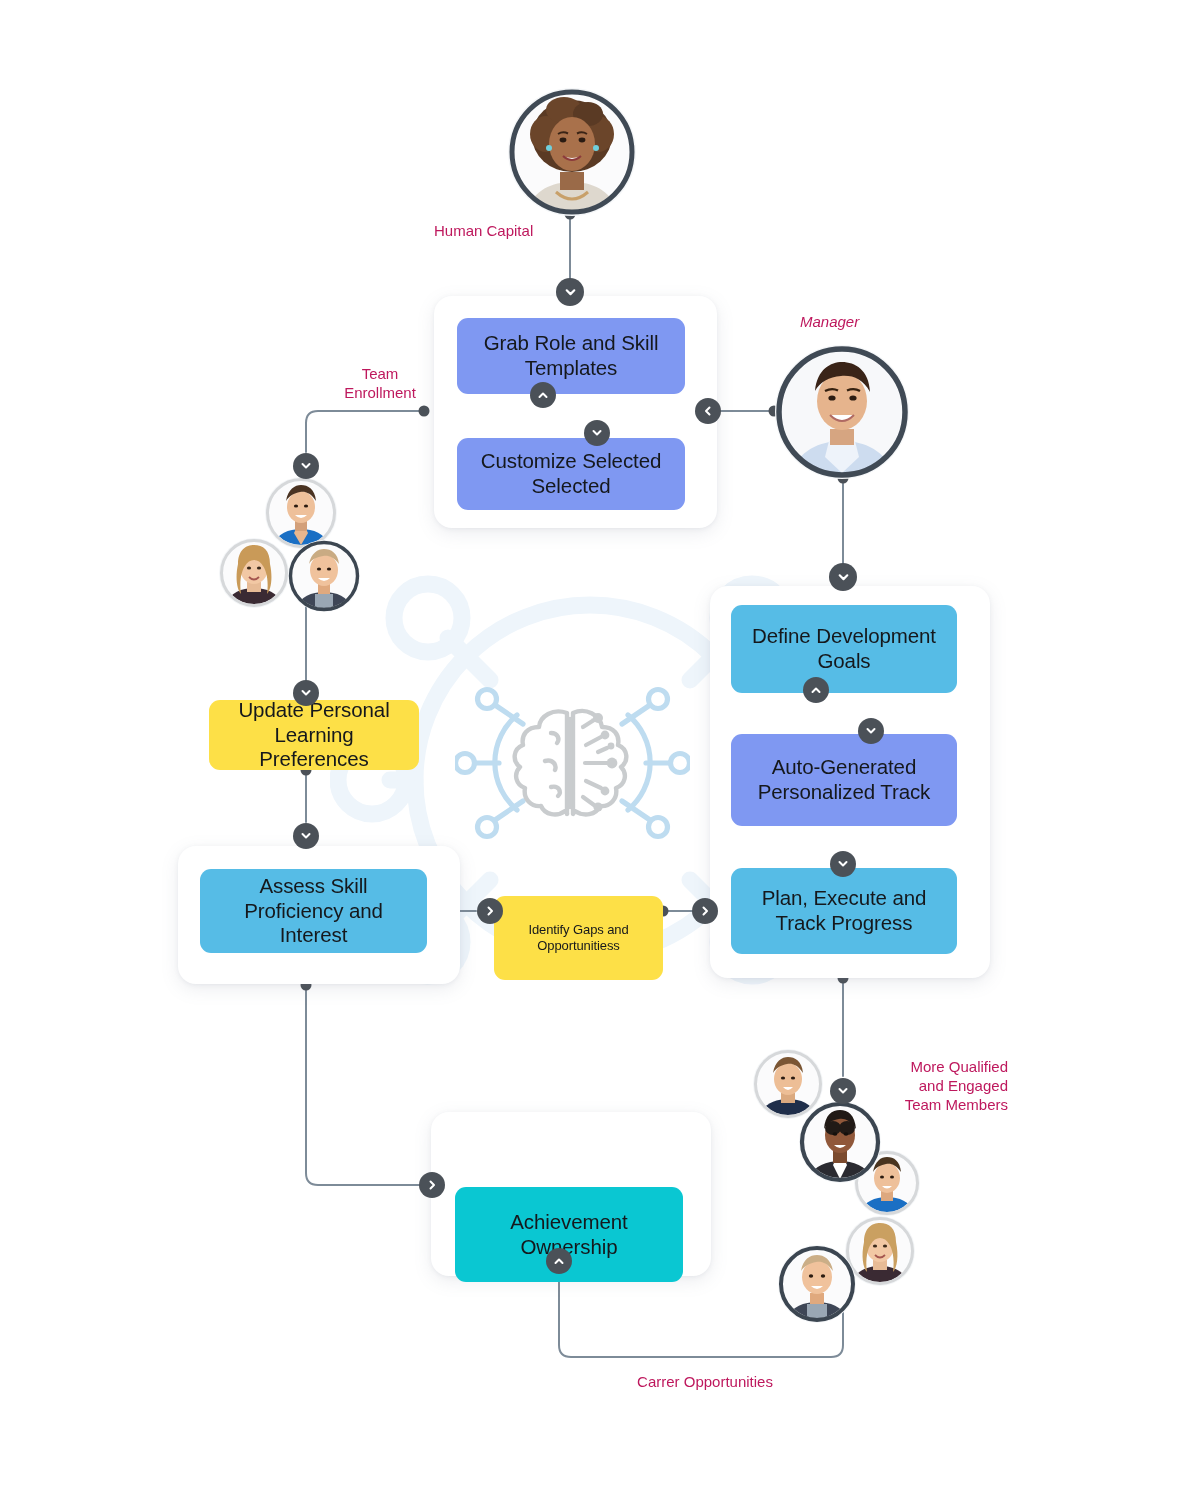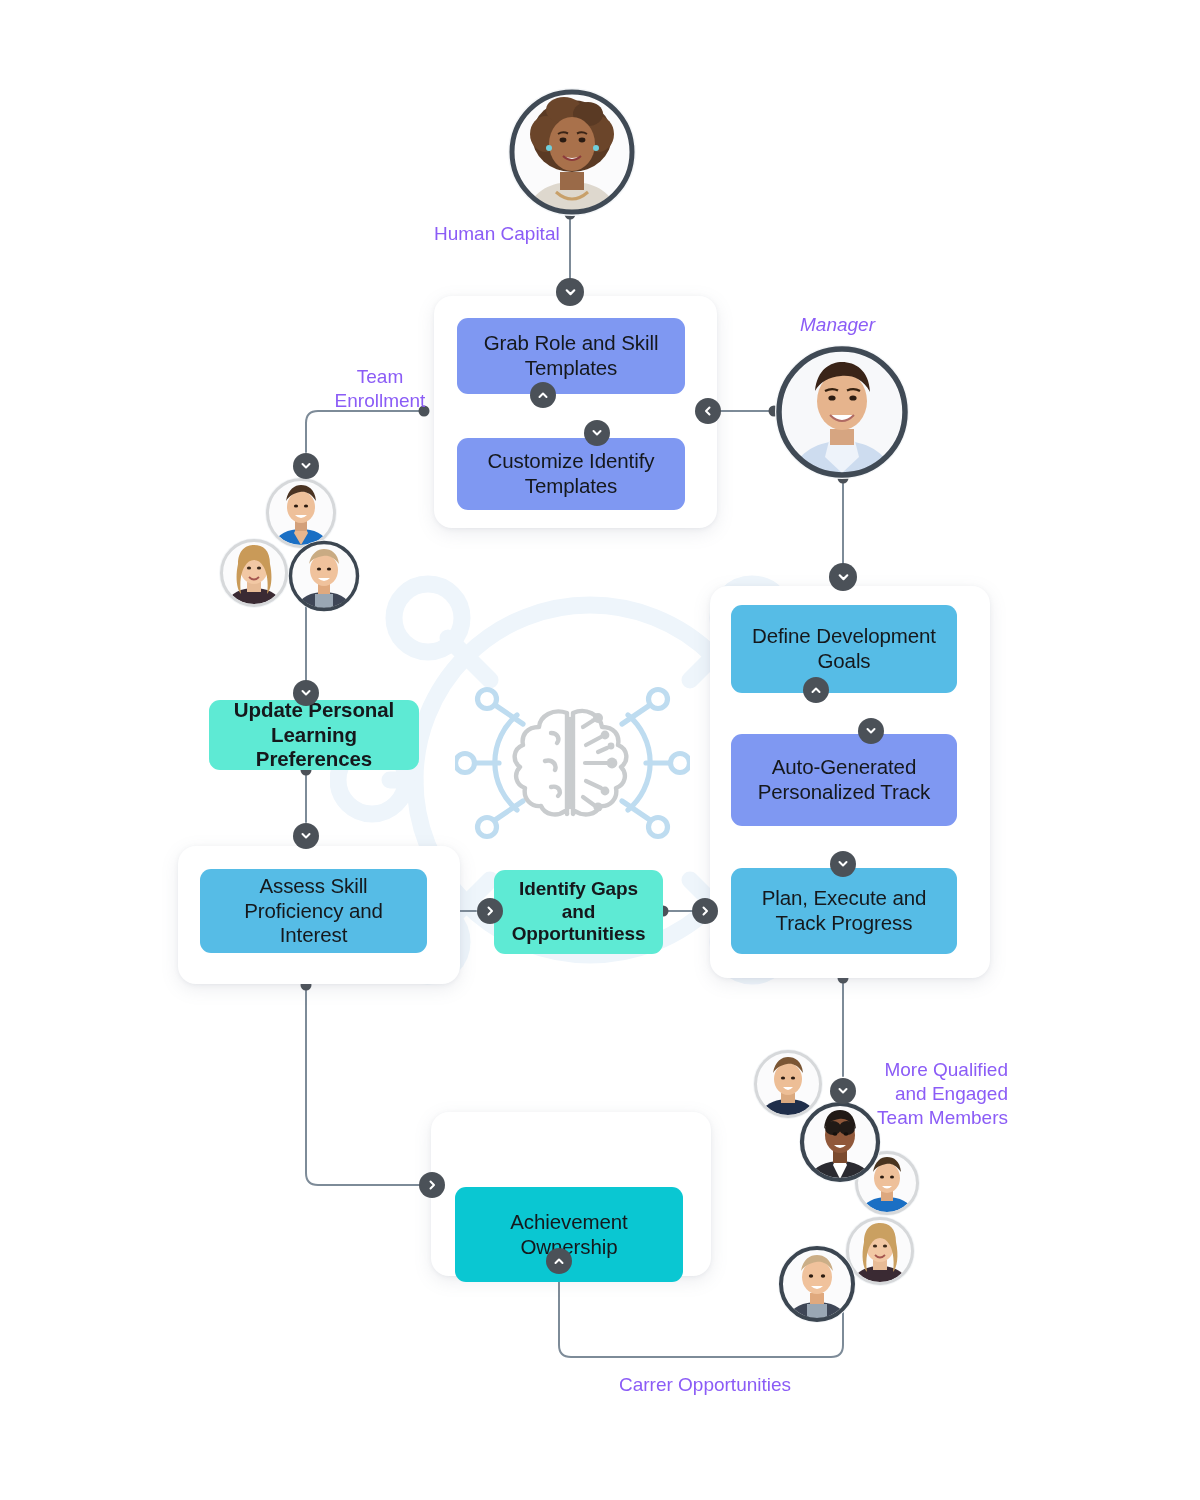--- a/index.html
+++ b/index.html
@@ -47,21 +47,21 @@
     text-align: center;
     color: #15181c;
     font-size: 20.5px;
     line-height: 1.2;
     padding: 6px 10px;
     letter-spacing: -0.1px;
   }
   .node.periwinkle { background: #7f98f2; }
   .node.skyblue    { background: #56bce6; }
   .node.teal       { background: #0ac7d2; }
-  .node.grey       { background: #5eead4; color: #15181c; font-weight: bold; }
+  .node.grey       { background: #fde047; color: #15181c; }
 
   
   .avatar {
     position: absolute;
     border-radius: 50%;
     overflow: hidden;
     background: #f4f6f8;
   }
   .avatar svg { display: block; width: 100%; height: 100%; }
 
@@ -74,22 +74,22 @@
     display: flex; align-items: center; justify-content: center;
     z-index: 30;
   }
   .handle svg { width: 13px; height: 13px; display: block; }
   .handle.small { width: 26px; height: 26px; }
   .handle.small svg { width: 12px; height: 12px; }
 
   
   .label {
     position: absolute;
-    color: #8b5cf6;
-    font-size: 19px;
+    color: #be185d;
+    font-size: 15px;
     line-height: 1.25;
     white-space: pre-line;
   }
   .label.center { text-align: center; }
   .label.right  { text-align: right; }
 </style>
 </head>
 <body>
 
 <div id="stage">
@@ -227,27 +227,27 @@
   <div class="group-card" style="left:434px; top:296px; width:283px; height:232px;"></div>
 
   <div class="group-card" style="left:178px; top:846px; width:282px; height:138px;"></div>
 
   <div class="group-card" style="left:710px; top:586px; width:280px; height:392px;"></div>
 
   <div class="group-card" style="left:431px; top:1112px; width:280px; height:164px;"></div>
 
   <div class="node periwinkle" style="left:457px; top:318px; width:228px; height:76px;">Grab Role and Skill Templates</div>
 
-  <div class="node periwinkle" style="left:457px; top:438px; width:228px; height:72px;">Customize Identify Templates</div>
+  <div class="node periwinkle" style="left:457px; top:438px; width:228px; height:72px;">Customize Selected Selected</div>
 
   <div class="node grey" style="left:209px; top:700px; width:210px; height:70px;">Update Personal Learning Preferences</div>
 
   <div class="node skyblue" style="left:200px; top:869px; width:227px; height:84px;">Assess Skill Proficiency and Interest</div>
 
-  <div class="node grey" style="left:494px; top:870px; width:169px; height:84px; font-size:19px;">Identify Gaps and Opportunitiess</div>
+  <div class="node grey" style="left:494px; top:896px; width:169px; height:84px; font-size:13px;">Identify Gaps and Opportunitiess</div>
 
   <div class="node skyblue" style="left:731px; top:605px; width:226px; height:88px;">Define Development Goals</div>
 
   <div class="node periwinkle" style="left:731px; top:734px; width:226px; height:92px;">Auto-Generated Personalized Track</div>
 
   <div class="node skyblue" style="left:731px; top:868px; width:226px; height:86px;">Plan, Execute and Track Progress</div>
 
   <div class="node teal" style="left:455px; top:1187px; width:228px; height:95px;">Achievement Ownership</div>
 
   <div class="handle" style="left:556px; top:278px;">

